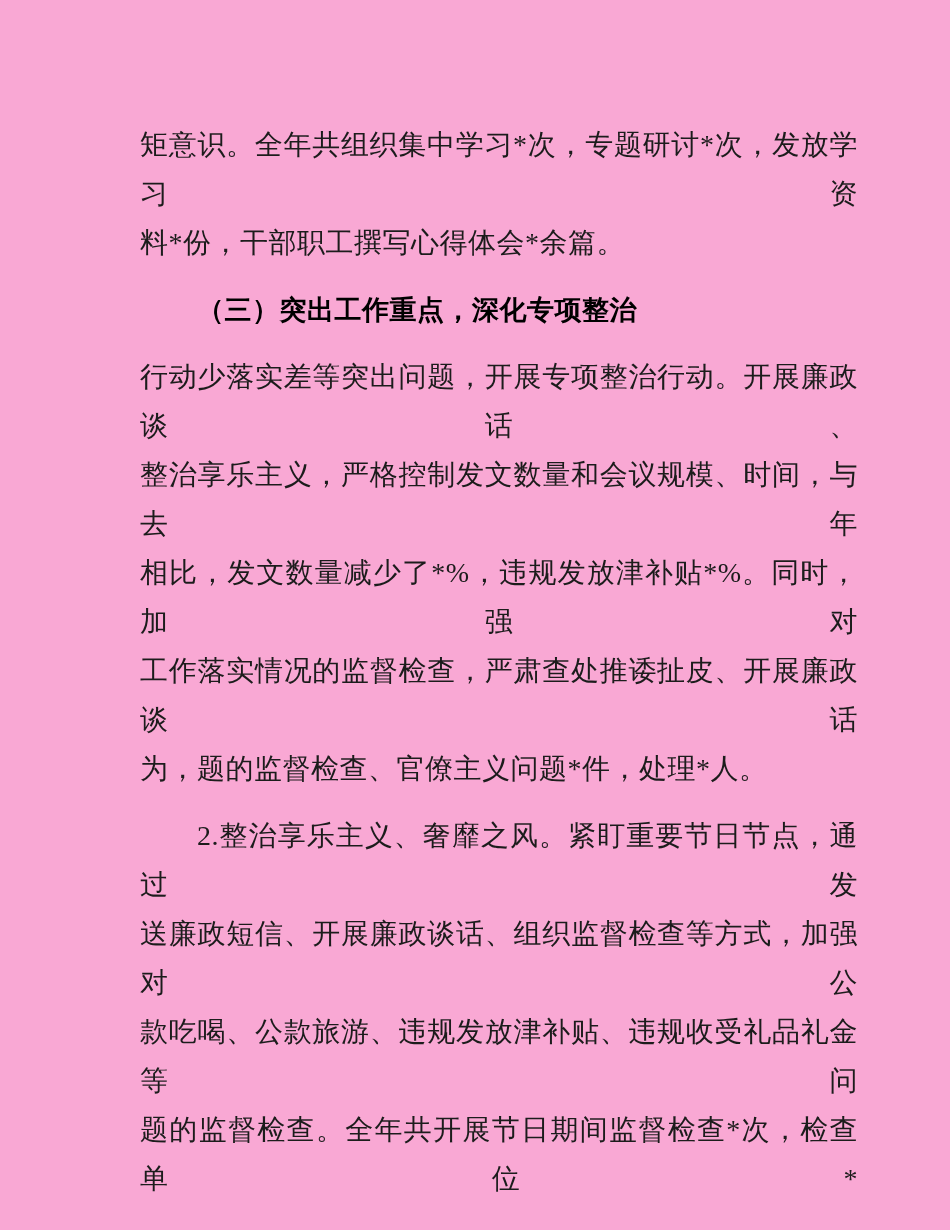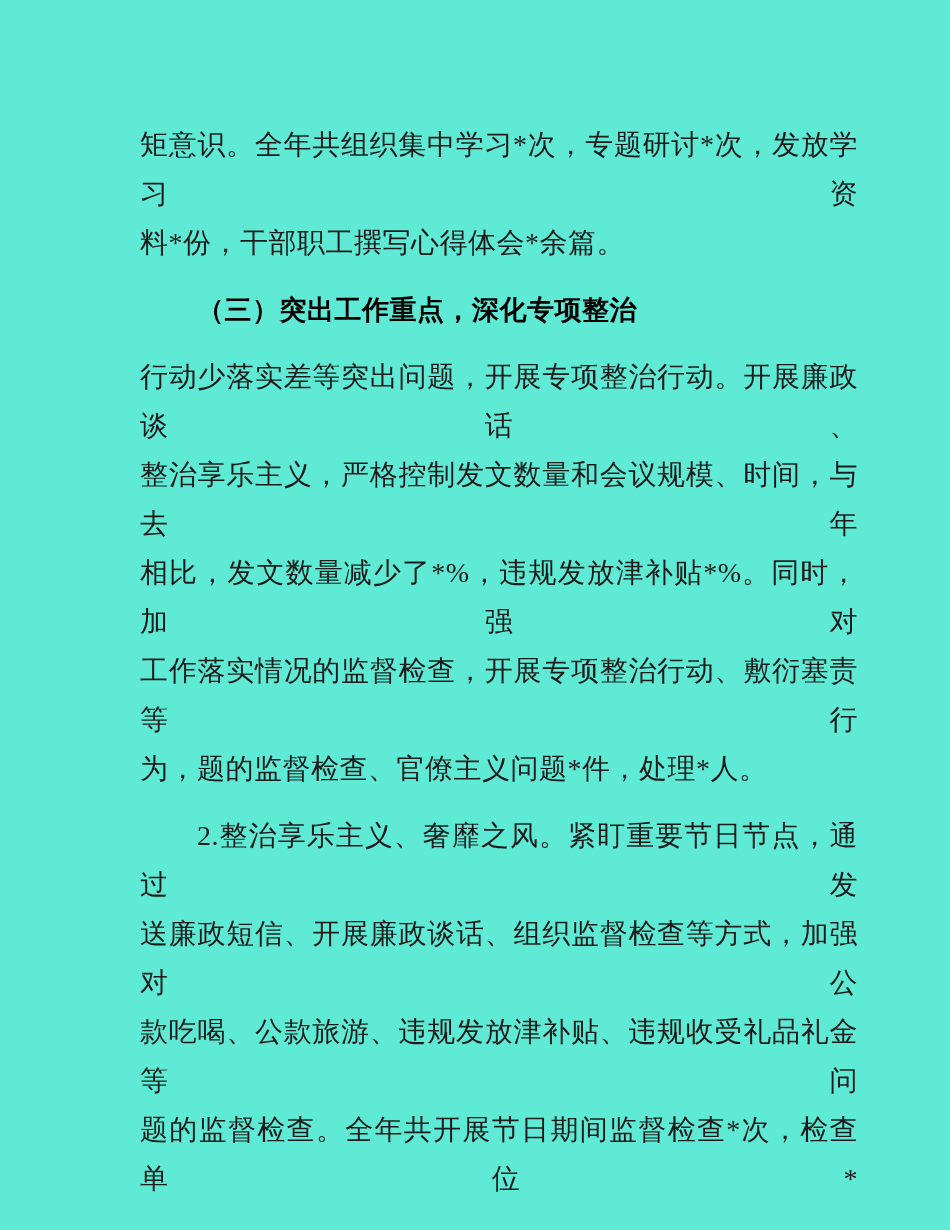--- a/index.html
+++ b/index.html
@@ -5,21 +5,21 @@
   html, body {
     margin: 0;
     padding: 0;
     background: #ffffff;
   }
   .page {
     position: relative;
     width: 950px;
     height: 1230px;
     box-sizing: border-box;
-    background: #5eead4;
+    background: #f9a8d4;
     padding: 120px 92px 0 140px;
     overflow: hidden;
     font-family: "Liberation Serif", "DejaVu Serif", serif;
     color: #1c1c1c;
   }
   .line {
     font-size: 28px;
     line-height: 49px;
     letter-spacing: 0.5px;
     text-align: justify;
@@ -55,21 +55,21 @@
     <div class="line">矩意识。全年共组织集中学习*次，专题研讨*次，发放学习资</div>
     <div class="line end">料*份，干部职工撰写心得体会*余篇。</div>
   </div>
 
   <div class="block heading">（三）突出工作重点，深化专项整治</div>
 
   <div class="block">
     <div class="line">行动少落实差等突出问题，开展专项整治行动。开展廉政谈话、</div>
     <div class="line">整治享乐主义，严格控制发文数量和会议规模、时间，与去年</div>
     <div class="line">相比，发文数量减少了*%，违规发放津补贴*%。同时，加强对</div>
-    <div class="line">工作落实情况的监督检查，开展专项整治行动、敷衍塞责等行</div>
+    <div class="line">工作落实情况的监督检查，严肃查处推诿扯皮、开展廉政谈话</div>
     <div class="line end">为，题的监督检查、官僚主义问题*件，处理*人。</div>
   </div>
 
   <div class="block">
     <div class="line ind">2.整治享乐主义、奢靡之风。紧盯重要节日节点，通过发</div>
     <div class="line">送廉政短信、开展廉政谈话、组织监督检查等方式，加强对公</div>
     <div class="line">款吃喝、公款旅游、违规发放津补贴、违规收受礼品礼金等问</div>
     <div class="line">题的监督检查。全年共开展节日期间监督检查*次，检查单位*</div>
 
   </div>

